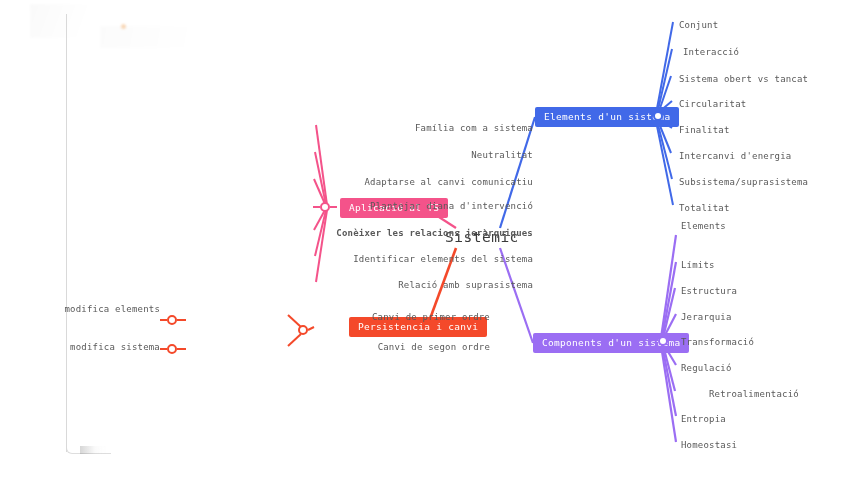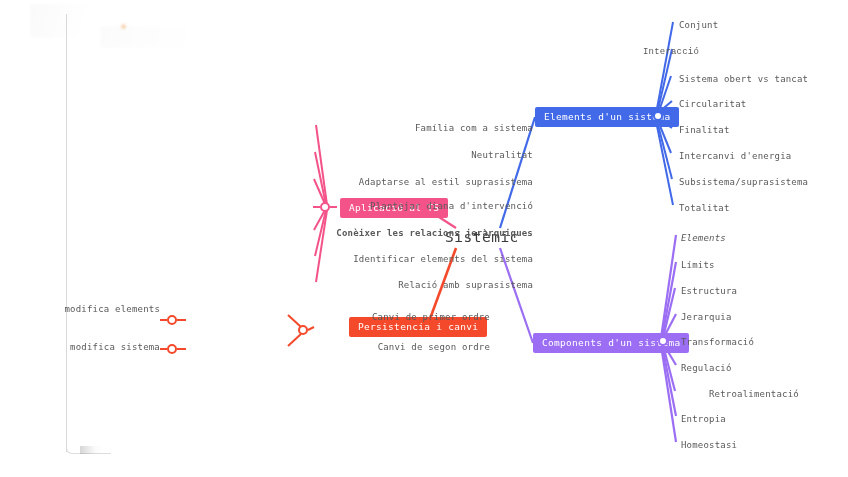--- a/index.html
+++ b/index.html
@@ -144,47 +144,47 @@
       <path d="M177 349 L186 349"></path>
     </g>
   </svg>
 
   <div class="node root-label" style="left:445px;top:229px;">Sistèmic</div>
 
   <div class="chip blue" style="left:535px;top:107px;">Elements d'un sistema</div>
   <div class="hub blue" style="left:653px;top:111px;width:10px;height:10px;"></div>
 
   <div class="leaf" style="left:679px;top:21px;">Conjunt</div>
-  <div class="leaf" style="left:643px;top:48px;font-family:Liberation Mono, monospace;">Interacció</div>
+  <div class="leaf" style="left:683px;top:48px;">Interacció</div>
   <div class="leaf" style="left:679px;top:75px;">Sistema obert vs tancat</div>
   <div class="leaf" style="left:679px;top:100px;">Circularitat</div>
   <div class="leaf" style="left:679px;top:126px;">Finalitat</div>
   <div class="leaf" style="left:679px;top:152px;">Intercanvi d'energia</div>
   <div class="leaf" style="left:679px;top:178px;">Subsistema/suprasistema</div>
   <div class="leaf" style="left:679px;top:204px;">Totalitat</div>
 
   <div class="chip purple" style="left:533px;top:333px;">Components d'un sistema</div>
   <div class="hub purple" style="left:658px;top:336px;width:10px;height:10px;"></div>
 
-  <div class="leaf" style="left:681px;top:234px;font-style:italic;">Elements</div>
+  <div class="leaf" style="left:681px;top:222px;">Elements</div>
   <div class="leaf" style="left:681px;top:261px;">Límits</div>
   <div class="leaf" style="left:681px;top:287px;">Estructura</div>
   <div class="leaf" style="left:681px;top:313px;">Jerarquia</div>
   <div class="leaf" style="left:681px;top:338px;">Transformació</div>
   <div class="leaf" style="left:681px;top:364px;">Regulació</div>
   <div class="leaf" style="left:681px;top:390px;padding-left:28px;">Retroalimentació</div>
   <div class="leaf" style="left:681px;top:415px;">Entropia</div>
   <div class="leaf" style="left:681px;top:441px;">Homeostasi</div>
 
   <div class="chip pink" style="left:340px;top:198px;">Aplicació al TS</div>
   <div class="hub pink" style="left:320px;top:202px;width:10px;height:10px;"></div>
 
   <div class="leaf ralign" style="left:133px;width:400px;top:151px;">Neutralitat</div>
   <div class="leaf ralign" style="left:133px;width:400px;top:124px;">Família com a sistema</div>
-  <div class="leaf ralign" style="left:133px;width:400px;top:178px;">Adaptarse al estil suprasistema</div>
+  <div class="leaf ralign" style="left:133px;width:400px;top:178px;">Adaptarse al canvi comunicatiu</div>
   <div class="leaf ralign" style="left:133px;width:400px;top:202px;">Plantejar diana d'intervenció</div>
   <div class="leaf ralign" style="left:133px;width:400px;top:229px;font-weight:bold;">Conèixer les relacions jeràrquiques</div>
   <div class="leaf ralign" style="left:133px;width:400px;top:255px;">Identificar elements del sistema</div>
   <div class="leaf ralign" style="left:133px;width:400px;top:281px;">Relació amb suprasistema</div>
 
   <div class="chip red" style="left:315px;top:317px;margin-left:34px;">Persistencia i canvi</div>
   <div class="hub red" style="left:298px;top:325px;width:10px;height:10px;"></div>
 
   <div class="leaf ralign" style="left:190px;width:300px;top:313px;">Canvi de primer ordre</div>
   <div class="leaf ralign" style="left:190px;width:300px;top:343px;">Canvi de segon ordre</div>

